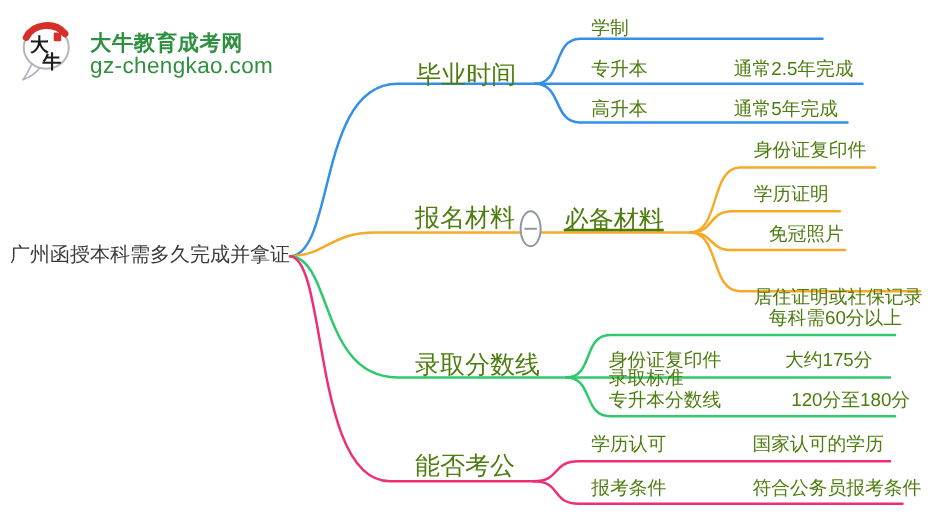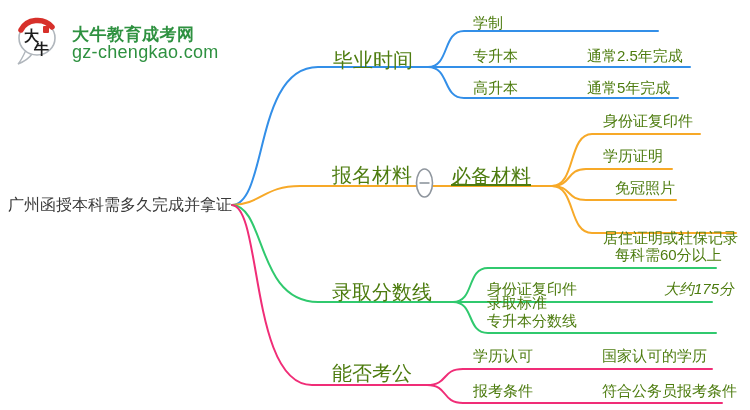--- a/index.html
+++ b/index.html
@@ -86,22 +86,23 @@
   <div class="node branch-label" style="left:451px;top:165px;text-decoration:underline;">必备材料</div>
   <div class="node leaf" style="left:603px;top:112px;">身份证复印件</div>
   <div class="node leaf" style="left:603px;top:147px;">学历证明</div>
   <div class="node leaf" style="left:603px;top:179px;margin-left:12px;">免冠照片</div>
   <div class="node leaf" style="left:603px;top:213px;margin-top:16px;">居住证明或社保记录</div>
 
   <div class="node branch-label" style="left:332px;top:281px;">录取分数线</div>
   <div class="node leaf" style="left:487px;top:246px;margin-top:48px;">录取标准</div>
   <div class="node leaf" style="left:615px;top:246px;">每科需60分以上</div>
   <div class="node leaf" style="left:487px;top:280px;">身份证复印件</div>
-  <div class="node leaf" style="left:664px;top:280px;font-style:italic;">大约175分</div>
+  <div class="node leaf" style="left:628px;top:280px;">大约175分</div>
   <div class="node leaf" style="left:487px;top:312px;">专升本分数线</div>
+  <div class="node leaf" style="left:633px;top:312px;">120分至180分</div>
 
   <div class="node branch-label" style="left:332px;top:362px;">能否考公</div>
   <div class="node leaf" style="left:473px;top:347px;">学历认可</div>
   <div class="node leaf" style="left:602px;top:347px;">国家认可的学历</div>
   <div class="node leaf" style="left:473px;top:382px;">报考条件</div>
   <div class="node leaf" style="left:602px;top:382px;">符合公务员报考条件</div>
 
 </div>
 
 </body></html>

